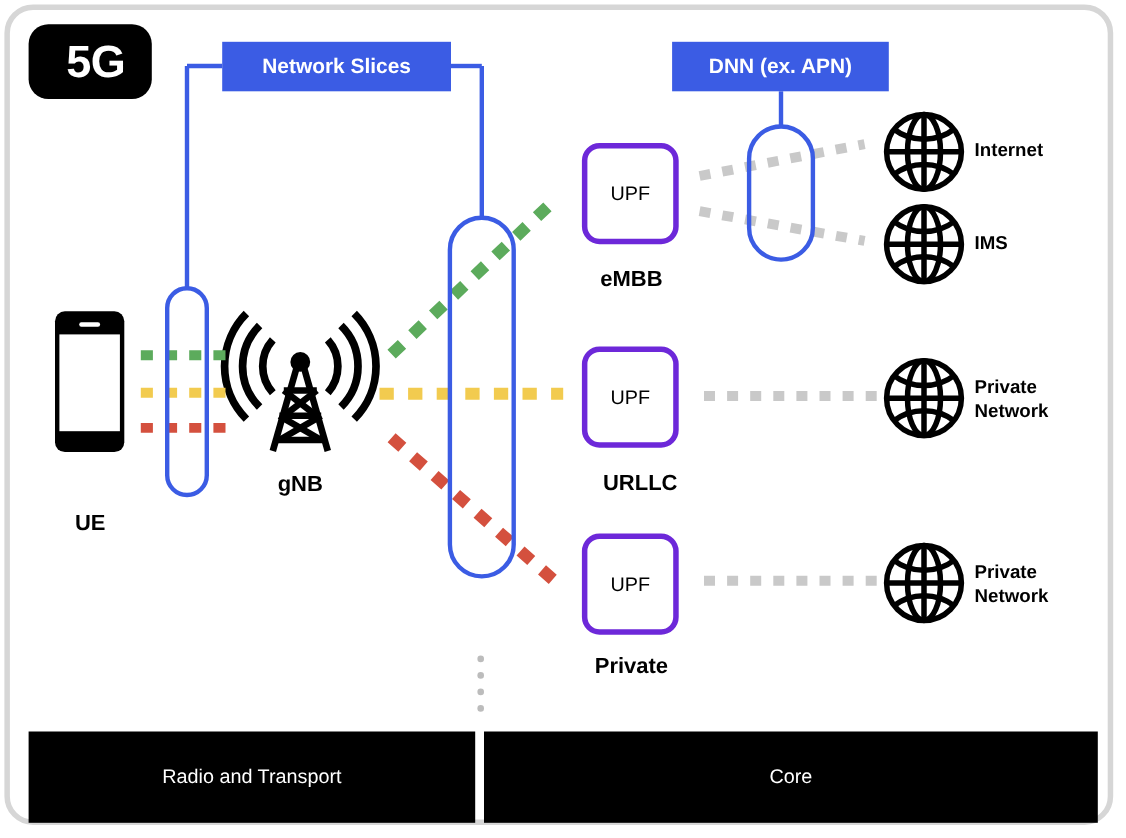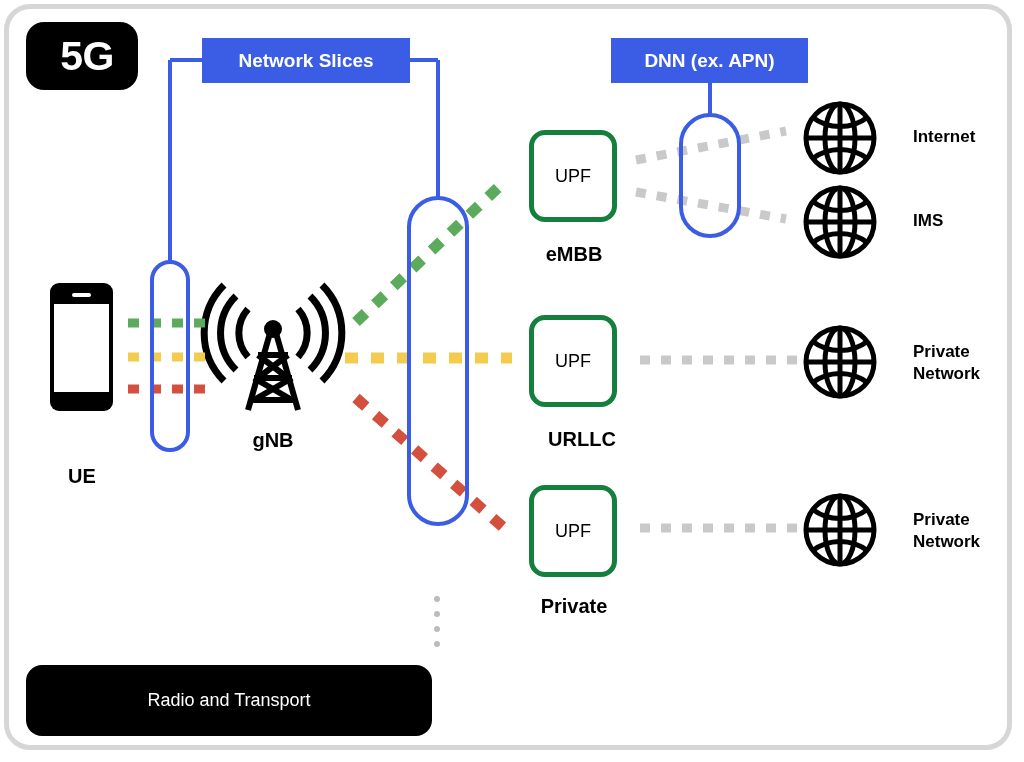--- a/index.html
+++ b/index.html
@@ -135,49 +135,47 @@
     color: #000000;
     text-align: center;
     line-height: 1.25;
   }
   
   .upf-box {
     position: absolute;
     width: 88px;
     height: 92px;
     box-sizing: border-box;
-    border: 5px solid #15803d;
+    border: 5px solid #6d28d9;
     border-radius: 16px;
     background: #ffffff;
     display: flex;
     align-items: center;
     justify-content: center;
     font-size: 18px;
     color: #000000;
   }
   
   .net-label {
     position: absolute;
     font-size: 17px;
     font-weight: bold;
     color: #000000;
     line-height: 1.3;
-    margin-left: 27px;
   }
   
   .bottom-bar {
     position: absolute;
-    height: 71px;
+    height: 83px;
     background: #000000;
     color: #ffffff;
     font-size: 18px;
     display: flex;
     align-items: center;
     justify-content: center;
-    border-radius: 16px;
   }
   #bar-radio { left: 26px; top: 665px; width: 406px; }
   #bar-core  { left: 440px; top: 665px; width: 558px; }
 
   
   .vdots {
     position: absolute;
     left: 434px;
     top: 596px;
     display: flex;
@@ -358,14 +356,15 @@
     <div>Private</div>
     <div>Network</div>
   </div>
 
   <div class="net-label" style="left:886px; top:509px;">
     <div>Private</div>
     <div>Network</div>
   </div>
 
   <div class="bottom-bar" id="bar-radio">Radio and Transport</div>
+  <div class="bottom-bar" id="bar-core">Core</div>
 
 </div>
 
 </body></html>

